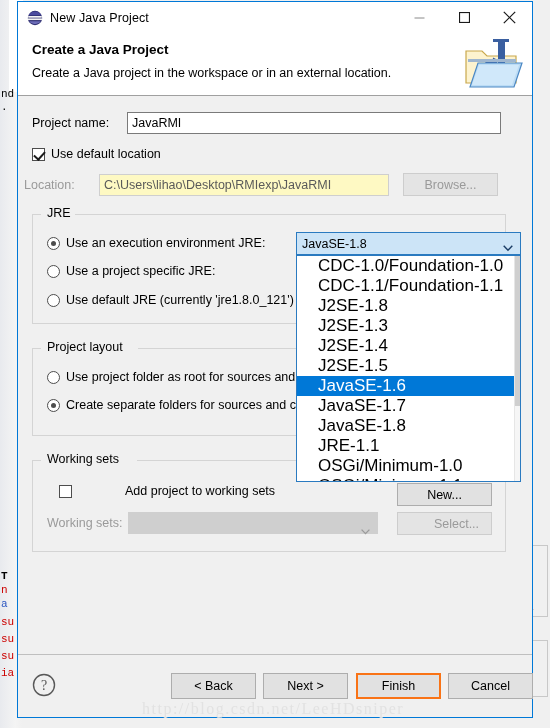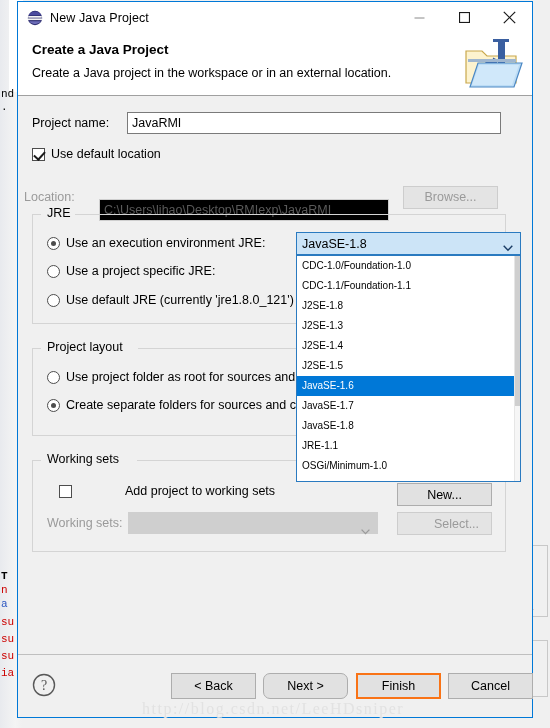--- a/index.html
+++ b/index.html
@@ -126,21 +126,21 @@
     font-family: "Liberation Sans", sans-serif;
     font-size: 12.5px;
     border: 1px solid #7a7a7a;
     background: #ffffff;
     height: 22px; box-sizing: border-box;
     padding: 0 4px;
     color: #000;
     outline: none;
   }
   input.text.disabled {
-    background: #000000; border: 1px solid #cfcfcf; color: #5a5a5a; margin-top: 26px;
+    background: #fef9c3; border: 1px solid #cfcfcf; color: #5a5a5a;
   }
 
   button.btn {
     font-family: "Liberation Sans", sans-serif;
     font-size: 12.5px;
     background: #e1e1e1;
     border: 1px solid #adadad;
     height: 23px;
     color: #000;
     box-sizing: border-box;
@@ -212,22 +212,22 @@
   .dropdown {
     position: absolute;
     background: #ffffff;
     border: 1px solid #2a7ac0;
     box-sizing: border-box;
     overflow: hidden;
     z-index: 50;
   }
   .dd-item {
     height: 20px; line-height: 20px;
-    padding-left: 5px;
-    font-size: 10px; color: #000;
+    padding-left: 21px;
+    font-size: 17px; color: #000;
     white-space: nowrap;
   }
   .dd-item.sel { background: #0078d7; color: #ffffff; }
   .dd-scroll {
     position: absolute; right: 0; top: 0; bottom: 0; width: 5px;
     background: #f6f6f6; border-left: 1px solid #e6e6e6;
   }
   .dd-thumb {
     position: absolute; right: 0; width: 5px;
     background: #cfcfcf;
@@ -457,20 +457,20 @@
   </div>
 
   <div class="footer">
     <div class="help-icon">
       <svg width="24" height="24" viewBox="0 0 24 24">
         <circle cx="12" cy="12" r="10.5" fill="none" stroke="#585858" stroke-width="1.4"></circle>
         <text x="12" y="17" font-family="Liberation Serif, serif" font-size="14" fill="#585858" text-anchor="middle">?</text>
       </svg>
     </div>
     <button class="footer-btn" style="left:153px;">&lt; Back</button>
-    <button class="footer-btn" style="left:245px;border-radius:7px;">Next &gt;</button>
+    <button class="footer-btn" style="left:245px;">Next &gt;</button>
     <button class="footer-btn default" style="left:338px;">Finish</button>
     <button class="footer-btn" style="left:430px;">Cancel</button>
   </div>
 
 </div>
 
 <div class="watermark">http://blog.csdn.net/LeeHDsniper</div>
 
 </body></html>

